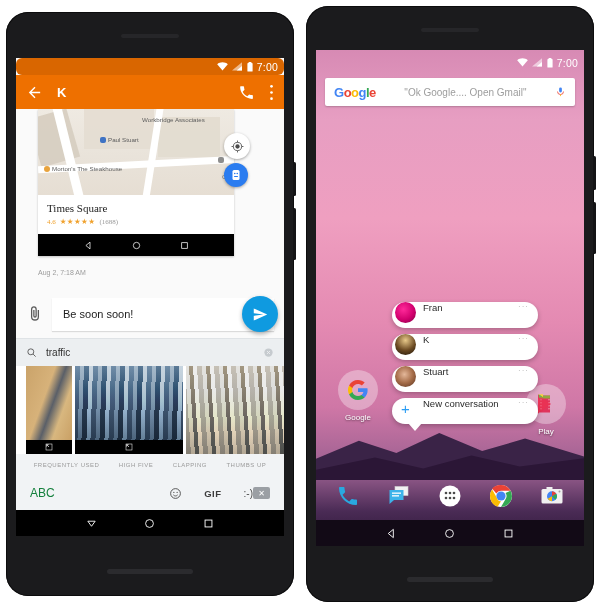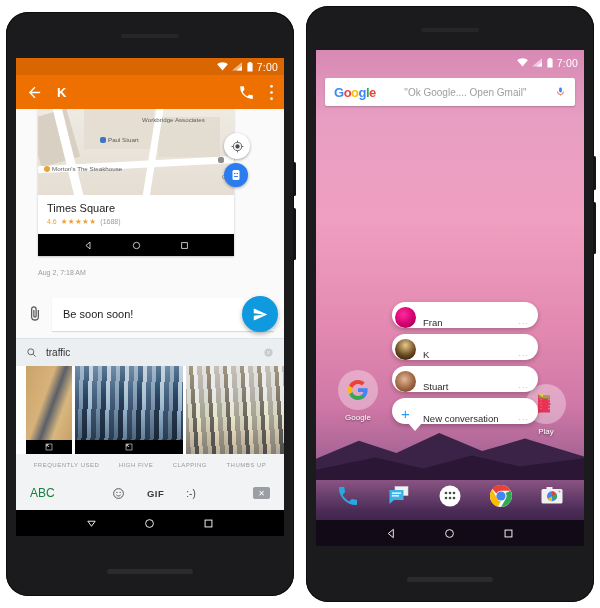--- a/index.html
+++ b/index.html
@@ -41,20 +41,21 @@
   }
   .side-btn {
     position:absolute; right:-2px; width: 3px; border-radius: 2px; background:#141416;
   }
 
   
   .statusbar {
     height: 17px; display:flex; align-items:center; justify-content:flex-end;
     padding: 0 6px; gap: 4px; font-size: 10px; color:#fff;
     font-family:"Liberation Sans", sans-serif;
+    border-radius:6px;
   }
   .statusbar .sb-time { font-size: 10.5px; letter-spacing:.2px; }
   .sb-ico { display:block; }
 
   
   .left-screen { display:flex; flex-direction:column; height:100%; background:#fafafa; }
   .appbar {
     background:#ee7000; height: 34px; display:flex; align-items:center;
     padding: 0 10px; gap: 14px; color:#fff; flex:0 0 auto;
   }
@@ -86,21 +87,21 @@
   .fab-loc {
     position:absolute; right: -16px; top: 24px; width: 26px; height:26px;
     background:#fff; border-radius:50%; box-shadow:0 1px 3px rgba(0,0,0,.35);
     display:flex; align-items:center; justify-content:center;
   }
   .fab-dir {
     position:absolute; right: -14px; top: 54px; width: 24px; height:24px;
     background:#2a7cf0; border-radius:50%; box-shadow:0 1px 3px rgba(0,0,0,.35);
     display:flex; align-items:center; justify-content:center;
   }
-  .place-info { padding: 7px 9px 8px; background:#fff; }
+  .place-info { padding: 7px 9px 8px; background:#fff;font-family:Liberation Serif, serif; }
   .place-name { font-size: 11px; color:#222; }
   .place-rating { display:flex; align-items:center; gap:4px; margin-top:3px; }
   .rating-num { font-size: 7px; color:#f0a22e; }
   .stars { color:#f0a22e; font-size: 7.5px; letter-spacing:.4px; }
   .review-count { font-size: 7px; color:#9a9a9a; }
   .inline-nav {
     background:#000; height: 22px; display:flex; align-items:center;
     justify-content:space-around; padding: 0 26px;
   }
   .inline-nav svg { display:block; }
@@ -155,21 +156,21 @@
   .kb { flex:0 0 auto; background:#f1f3f5; }
   .kb-cats {
     height: 22px; display:flex; align-items:center; justify-content:space-around;
     padding: 0 8px;
   }
   .kb-cat { font-size: 6px; color:#9b9b9b; letter-spacing: .5px; white-space:nowrap; }
   .kb-bottom {
     height: 34px; display:flex; align-items:center; padding: 0 14px; gap:0;
   }
   .kb-abc { font-size: 12px; color:#15803d; }
-  .kb-mid { flex:1 1 auto; display:flex; align-items:center; justify-content:center; gap: 22px; }
+  .kb-mid { flex:1 1 auto; display:flex; align-items:center; justify-content:flex-end; gap: 22px; }
   .kb-gif { font-size: 9.5px; font-weight:bold; color:#3c3c3c; letter-spacing:.5px; }
   .kb-smile { font-size: 10px; color:#4a4a4a; }
   .kb-back {
     width:17px; height:12px; background:#9b9fa4; border-radius:2px;
     display:flex; align-items:center; justify-content:center; color:#fff; font-size:8px;
   }
 
   .navbar {
     flex:0 0 auto; height: 26px; background:#000;
     display:flex; align-items:center; justify-content:space-around; padding: 0 46px;
@@ -206,21 +207,21 @@
   .folder .circ {
     width: 40px; height:40px; border-radius:50%; margin: 0 auto;
     background: rgba(255,255,255,.34);
     display:flex; align-items:center; justify-content:center;
   }
   .folder .flabel { font-size: 8px; color:#fff; margin-top:3px; text-shadow: 0 1px 2px rgba(0,0,0,.5); }
 
   .bubbles { position:absolute; left: 76px; top: 252px; width: 146px; }
   .bubble {
     position:relative; height: 26px; margin-bottom: 6px;
-    background:#fff; border-radius: 14px; display:flex; align-items:flex-end;
+    background:#fff; border-radius: 14px; display:flex; align-items:flex-start;
     padding: 0 9px 0 3px; gap: 7px; box-shadow: 0 2px 5px rgba(0,0,0,.25);
   }
   .bubble .av { width: 21px; height:21px; border-radius:50%; flex:0 0 auto; }
   .av-fran { background: radial-gradient(circle at 40% 35%, #ff2a9a 0%, #d2006e 55%, #7a0040 100%); }
   .av-k    { background: radial-gradient(circle at 50% 30%, #e8c98a 0%, #6b4a22 55%, #1a1208 100%); }
   .av-tri  { background: radial-gradient(circle at 45% 40%, #e4b89a 0%, #a56c48 50%, #55301d 100%); }
   .bubble .bname { font-size: 9.5px; color:#2a2a2a; flex:1 1 auto; }
   .bubble .dots { font-size: 8px; color:#bdbdbd; letter-spacing:1px; }
   .bubble .plus { width:21px; height:21px; flex:0 0 auto; display:flex; align-items:center; justify-content:center; color:#2a9df4; font-size:15px; line-height:1; }
   .bubble.new::after {

